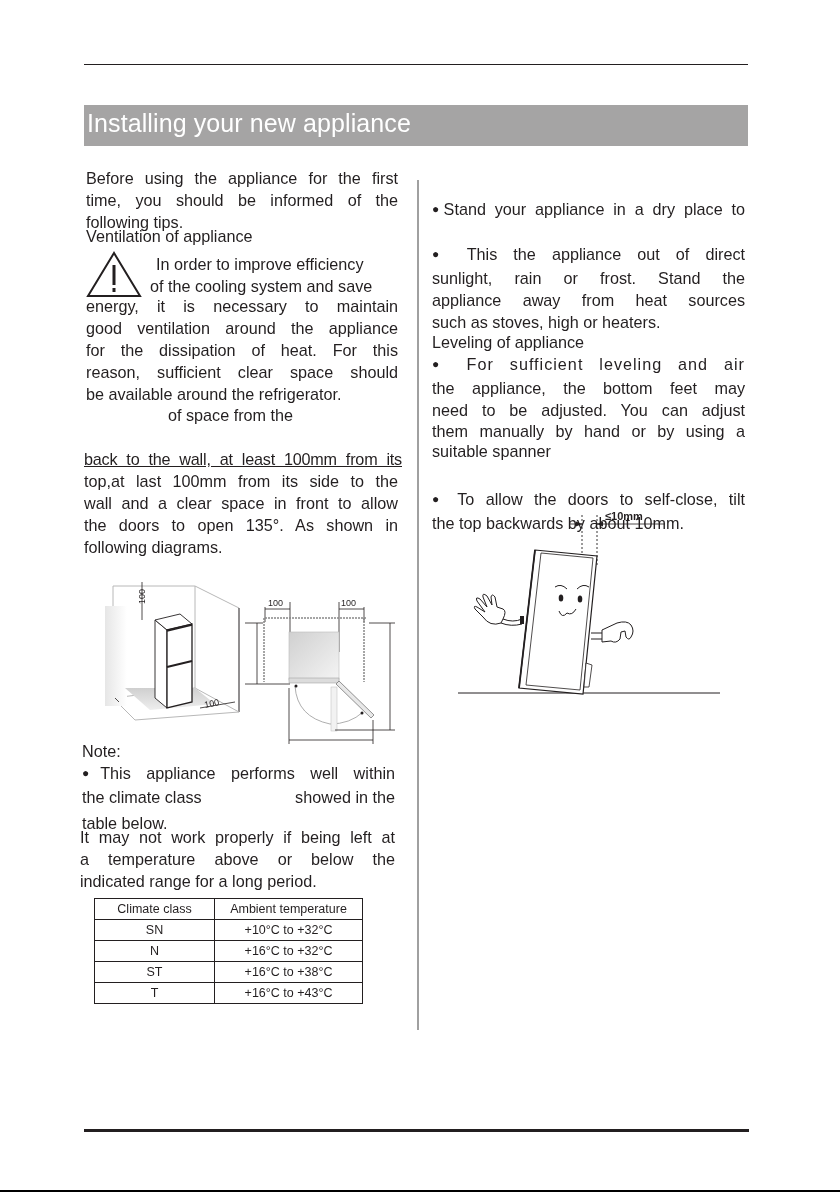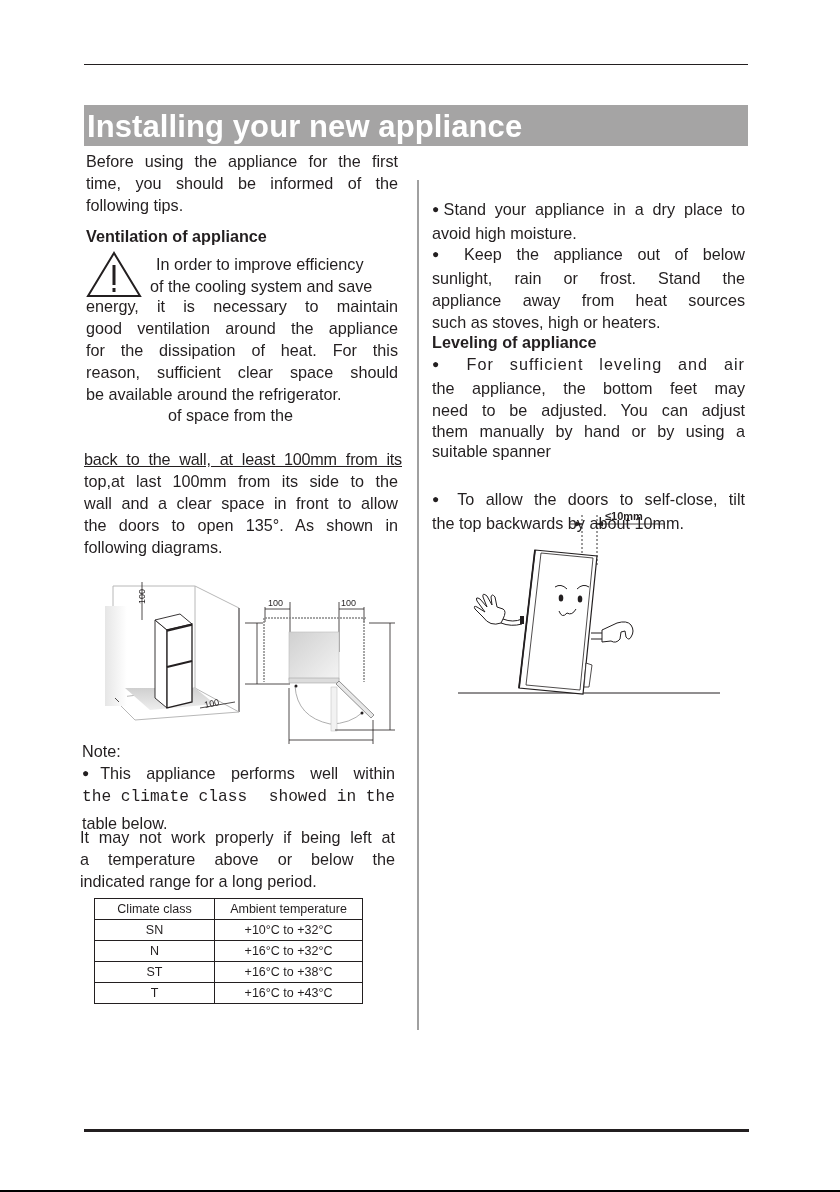--- a/index.html
+++ b/index.html
@@ -3,48 +3,48 @@
 <meta charset="utf-8">
 <style>
   html, body { margin: 0; padding: 0; background: #ffffff; }
   body { width: 840px; height: 1192px; position: relative; overflow: hidden;
          font-family: "Liberation Sans", sans-serif; color: #231f20; }
   .abs { position: absolute; }
   .top-rule { left: 84px; top: 64px; width: 664px; height: 1px; background: #231f20; }
   .bottom-rule { left: 84px; top: 1129px; width: 665px; height: 3px; background: #231f20; }
   .edge-rule { left: 0; top: 1190px; width: 840px; height: 2px; background: #000; }
   .heading-bar { left: 84px; top: 105px; width: 664px; height: 41px; background: #a5a4a4; }
-  .heading-text { position: absolute; left: 3px; top: 4px; font-size: 31px; font-weight: bold; color: #ffffff; letter-spacing: 0.1px; }
+  .heading-text { position: absolute; left: 3px; top: 4px; font-size: 25px; font-weight: normal; color: #ffffff; letter-spacing: 0.1px; }
   .divider { left: 417px; top: 180px; width: 2px; height: 850px; background: #a0a0a0; }
 
   .p { font-size: 16.2px; line-height: 22px; color: #231f20; }
   .line { display: block; white-space: nowrap; }
   .jl { display: block; text-align: justify; text-align-last: justify; }
-  .bold { font-weight: bold; }
+  .bold { font-weight: normal; }
   .dot { font-size: 12px; position: relative; top: -2px; }
 
   .col-left { left: 86px; width: 312px; }
   .col-right { left: 432px; width: 313px; margin-top: 40px; }
 
   table.climate { border-collapse: collapse; font-size: 12.5px; color: #231f20; }
   table.climate td { border: 1px solid #231f20; text-align: center; height: 20px; padding: 0 4px; margin-left: 35px; }
   table.climate td.c1 { width: 111px; }
   table.climate td.c2 { width: 139px; }
   svg text { font-family: "Liberation Sans", sans-serif; }
 </style>
 </head>
 <body>
 
 <div class="abs top-rule"></div>
 <div class="abs heading-bar">
   <span class="heading-text">Installing your new appliance</span>
 </div>
 <div class="abs divider"></div>
 
-<div class="abs col-left p" style="top:150px;">
+<div class="abs col-left p" style="top:167px;">
   <span class="jl">Before using the appliance for the first</span>
   <span class="jl">time, you should be informed of the</span>
   <span class="line">following tips.</span>
 </div>
 
 <div class="abs col-left p bold" style="top:225px;">Ventilation of appliance</div>
 
 <svg class="abs" style="left:86px; top:251px;" width="56" height="48" viewBox="0 0 56 48">
   <polygon points="28,2 2,45 54,45" fill="none" stroke="#231f20" stroke-width="2" stroke-linejoin="miter"></polygon>
   <rect x="26.5" y="14" width="3" height="20" fill="#231f20"></rect>
@@ -140,21 +140,21 @@
   <line x1="145" y1="31" x2="145" y2="138" stroke="#231f20" stroke-width="0.8"></line>
   <line x1="90" y1="138" x2="150" y2="138" stroke="#231f20" stroke-width="0.8"></line>
   <line x1="44" y1="148" x2="128" y2="148" stroke="#231f20" stroke-width="0.8"></line>
   <line x1="44" y1="96" x2="44" y2="152" stroke="#231f20" stroke-width="0.8"></line>
   <line x1="128" y1="128" x2="128" y2="152" stroke="#231f20" stroke-width="0.8"></line>
 </svg>
 
 <div class="abs p" style="left:82px; top:740px;">Note:</div>
 <div class="abs p" style="left:82px; top:762px; width:313px;">
   <span class="jl"><span class="dot">●</span><span>This appliance performs well within</span></span>
-  <span class="line" style="position:relative;font-family:Liberation Mono, monospace;"><span>the climate class</span><span style="position:absolute; right:0;">showed in the</span></span>
+  <span class="line" style="position:relative;"><span>the climate class</span><span style="position:absolute; right:0;">showed in the</span></span>
   <span class="line" style="margin-top:4px;">table below.</span>
 </div>
 <div class="abs p" style="left:80px; top:826px; width:315px;">
   <span class="jl">It may not work properly if being left at</span>
   <span class="jl">a temperature above or below the</span>
   <span class="line">indicated range for a long period.</span>
 </div>
 
 <table class="abs climate" style="left:94px; top:898px;">
   <tbody>
@@ -176,24 +176,23 @@
   </tr>
   <tr>
     <td>T</td>
     <td>+16°C to +43°C</td>
   </tr>
 </tbody>
   </table>
 
 <div class="abs col-right p" style="top:158px;">
   <span class="jl"><span class="dot">●</span><span>Stand your appliance in a dry place to</span></span>
-  <span class="line">avoid high moisture.</span>
 </div>
 <div class="abs col-right p" style="top:203px;">
-  <span class="jl"><span class="dot">●</span> <span>Keep the appliance out of below</span></span>
+  <span class="jl"><span class="dot">●</span> <span>This the appliance out of direct</span></span>
   <span class="jl">sunlight,  rain or frost. Stand the</span>
   <span class="jl">appliance away from heat sources</span>
   <span class="line">such as stoves, high or heaters.</span>
 </div>
 <div class="abs col-right p bold" style="top:291px;">Leveling of appliance</div>
 <div class="abs col-right p" style="top:313px;">
   <span class="jl" style="letter-spacing:1px;"><span class="dot">●</span> <span>For sufficient leveling and air</span></span>
   <span class="jl">the appliance, the bottom feet may</span>
   <span class="jl">need to be adjusted. You can adjust</span>
   <span class="jl" style="line-height:20px;">them manually by hand or by using a</span>

